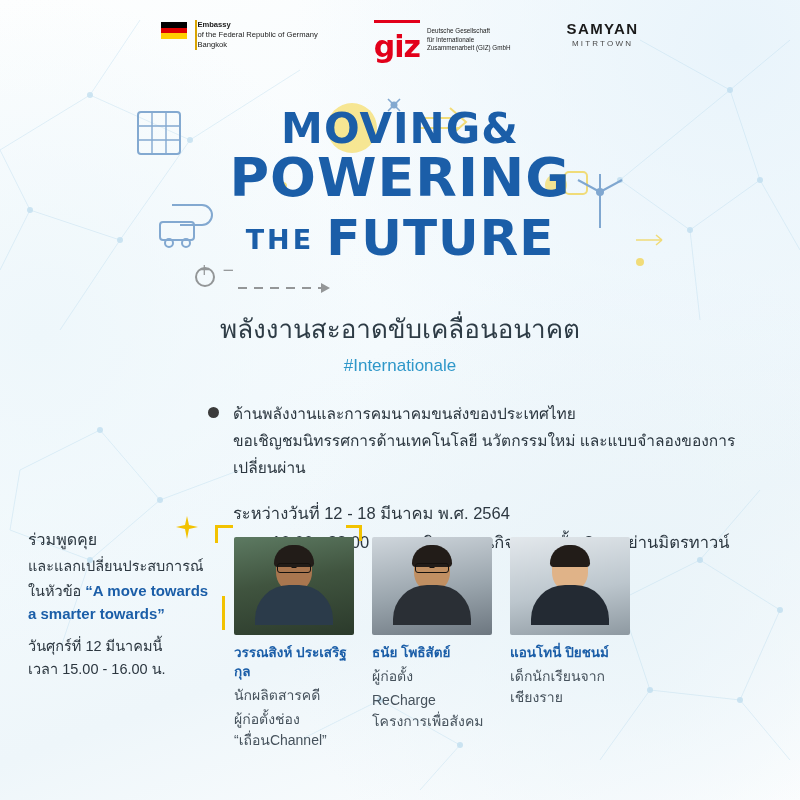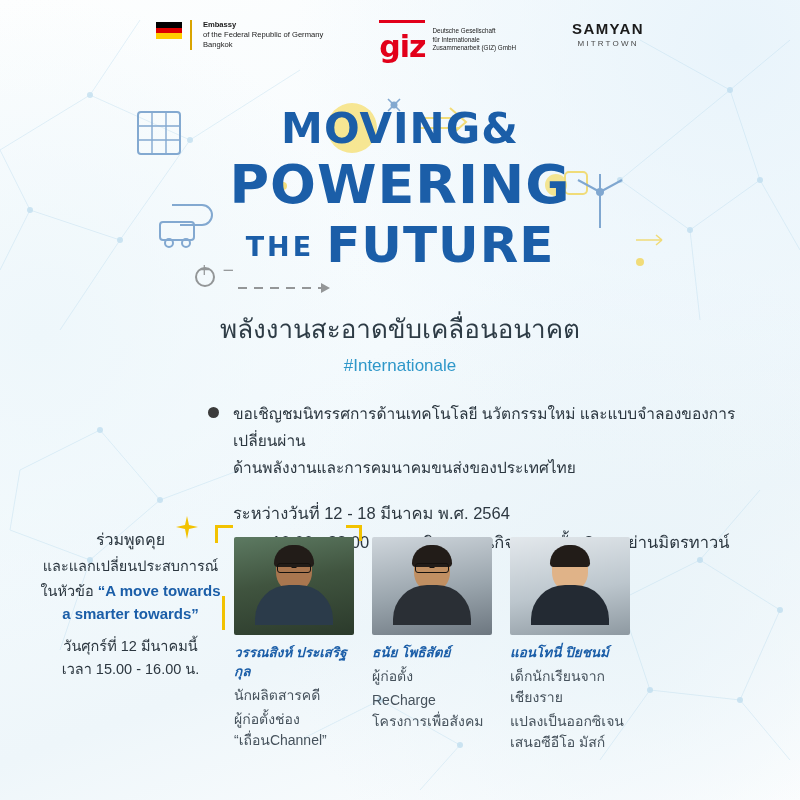--- a/index.html
+++ b/index.html
@@ -31,21 +31,21 @@
     display: flex; justify-content: center; align-items: flex-start;
     gap: 56px;
   }
   .logo-embassy { display: flex; align-items: flex-start; gap: 8px; }
   .flag {
     width: 26px; height: 17px; margin-top: 2px;
     background: linear-gradient(to bottom, #000 0 33.3%, #dd0000 33.3% 66.6%, #ffce00 66.6% 100%);
   }
   .embassy-text {
     font-size: 7.6px; line-height: 1.32; color: #1a1a1a;
-    border-left: 2px solid #d9a400; padding-left: 11px;
+    border-left: 2px solid #d9a400; padding-left: 0;
   }
   .embassy-text .b { font-weight: bold; }
   .logo-giz { display: flex; align-items: center; gap: 7px; }
   .giz-mark {
     font-family: "DejaVu Sans", sans-serif;
     font-size: 30px; font-weight: bold; color: #e2001a;
     letter-spacing: -1px; line-height: .9;
     border-top: 3px solid #e2001a;
     padding-top: 10px;
   }
@@ -57,21 +57,21 @@
   
   .title-wrap { position: absolute; top: 108px; left: 0; right: 0; text-align: center; }
   .t-line1, .t-line2, .t-line3 {
     font-family: "DejaVu Sans", sans-serif;
     font-weight: bold;
     color: #1b5ea8;
     letter-spacing: 1px;
     line-height: 1;
   }
   .t-line1 { font-size: 42px; }
-  .t-line2 { font-size: 54px; margin-top: 8px; }
+  .t-line2 { font-size: 54px; margin-top: 1px; }
   .t-line3 { font-size: 50px; margin-top: 8px; }
   .t-small { font-size: 27px; letter-spacing: 3px; vertical-align: 6px; margin-right: 12px; margin-top: 30px; }
   .amp { color: #1b5ea8; }
 
   .subtitle-th {
     position: absolute; top: 308px; left: 0; right: 0; text-align: center;
     font-size: 26px; color: #2e3c46; font-weight: normal;
   }
   .hashtag {
     position: absolute; top: 356px; left: 0; right: 0; text-align: center;
@@ -83,21 +83,21 @@
   .bullet-row { display: flex; gap: 14px; align-items: flex-start; }
   .bullet {
     width: 11px; height: 11px; border-radius: 50%;
     background: #3b3b3b; margin-top: 7px; flex: 0 0 auto;
   }
   .desc { font-size: 15.5px; line-height: 1.75; color: #2c3740; }
   .when { margin-top: 18px; margin-left: 25px; }
   .when div { font-size: 16.5px; line-height: 1.75; color: #2c3740; }
 
   
-  .talk { position: absolute; top: 527px; left: 28px; width: 205px; text-align: center; }
+  .talk { position: absolute; top: 527px; left: 28px; width: 205px; text-align: left; }
   .talk-head { font-size: 16px; color: #2c3740; }
   .talk-sub { font-size: 14.5px; color: #2c3740; line-height: 1.55; margin-top: 3px; }
   .talk-topic { font-size: 15px; color: #1b5ea8; font-weight: bold; line-height: 1.5; }
   .talk-date { font-size: 14.5px; color: #2c3740; line-height: 1.55; margin-top: 10px; }
   .spark {
     position: absolute; top: -12px; right: 33px;
     width: 26px; height: 26px;
   }
 
   
@@ -132,21 +132,21 @@
   .f3 .face { background:#e0b388; } .f3 .body-sh { background:#232a33; }
   .glasses {
     position: absolute; top: 14px; left: 50%; transform: translateX(-50%);
     width: 34px; height: 10px;
     border: 1.4px solid #15110e; border-radius: 3px;
   }
   .glasses::after {
     content:""; position:absolute; top:3px; left:50%; width:5px; height:1.4px;
     background:#15110e; transform: translateX(-50%);
   }
-  .sp-name { font-size: 13.5px; font-weight: bold; color: #1b5ea8; margin-top: 9px; line-height: 1.4; font-style: italic; }
+  .sp-name { font-size: 13.5px; font-weight: bold; color: #1b5ea8; margin-top: 9px; line-height: 1.4; }
   .sp-role { font-size: 14px; color: #46525c; line-height: 1.5; margin-top: 3px; }
 
   
   .bracket { position: absolute; border-color: #f2c200; }
   .br1 { top: 525px; left: 215px; width: 18px; height: 18px; border-left: 3px solid #f2c200; border-top: 3px solid #f2c200; }
   .br2 { top: 596px; left: 222px; width: 14px; height: 34px; border-left: 3px solid #f2c200; }
   .br3 { top: 525px; left: 346px; width: 16px; height: 16px; border-right: 3px solid #f2c200; border-top: 3px solid #f2c200; }
 </style>
 </head>
 <body>
@@ -246,22 +246,22 @@
     </div>
   </div>
 
   <div class="subtitle-th">พลังงานสะอาดขับเคลื่อนอนาคต</div>
   <div class="hashtag">#Internationale</div>
 
   <div class="body-block">
     <div class="bullet-row">
       <div class="bullet"></div>
       <div class="desc">
+        <div>ด้านพลังงานและการคมนาคมขนส่งของประเทศไทย</div>
         <div>ขอเชิญชมนิทรรศการด้านเทคโนโลยี นวัตกรรมใหม่ และแบบจำลองของการเปลี่ยนผ่าน</div>
-        <div>ด้านพลังงานและการคมนาคมขนส่งของประเทศไทย</div>
       </div>
     </div>
     <div class="when">
       <div>ระหว่างวันที่ 12 - 18 มีนาคม พ.ศ. 2564</div>
       <div>เวลา 10.00 - 22.00 น. ณ บริเวณลานกิจกรรม ชั้น 3 สามย่านมิตรทาวน์</div>
     </div>
   </div>
 
   <div class="talk">
     <svg class="spark" viewBox="0 0 26 26">
@@ -315,18 +315,17 @@
     <div class="sp">
       <div class="sp-photo ph3">
         <div class="head f3">
           <div class="hair"></div>
           <div class="face"></div>
           <div class="body-sh"></div>
         </div>
       </div>
       <div class="sp-name">แอนโทนี่ ปิยชนม์</div>
       <div class="sp-role">เด็กนักเรียนจากเชียงราย</div>
-      <div class="sp-role">แปลงเป็นออกซิเจนเสนอซีอีโอ มัสก์</div>
     </div>
 
   </div>
 
 </div>
 
 </body></html>

